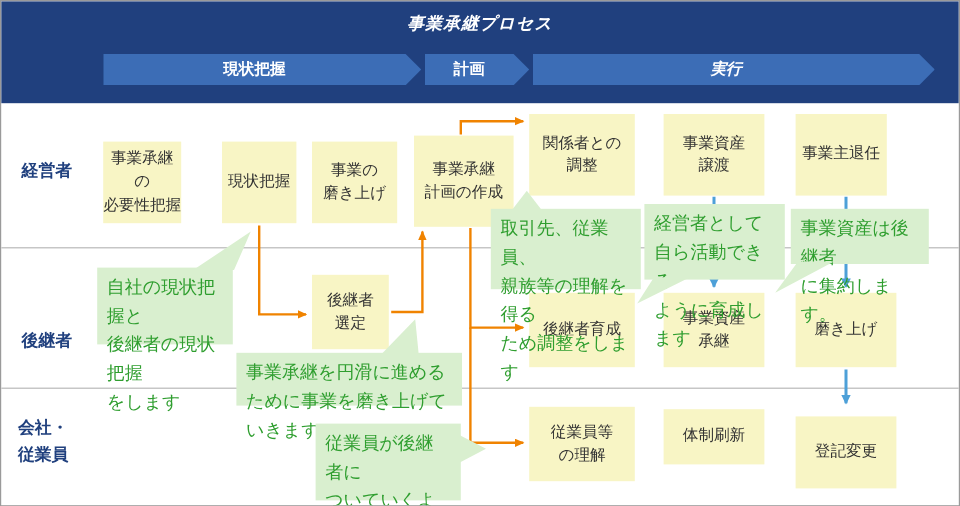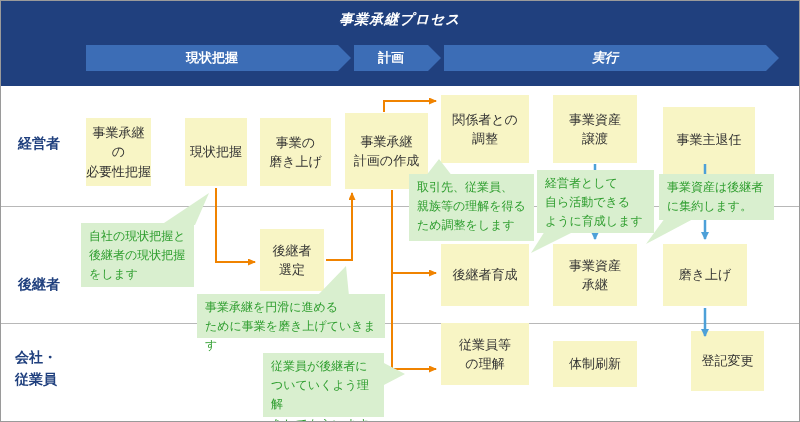--- a/index.html
+++ b/index.html
@@ -15,21 +15,21 @@
             font-size:13px; font-weight:bold; display:flex; align-items:center;
             justify-content:center; padding-right:13px;
             clip-path:polygon(0 0, calc(100% - 13px) 0, 100% 50%, calc(100% - 13px) 100%, 0 100%); }
   .lane-line { position:absolute; left:0; width:100%; height:1px; background:#b8b8b8; }
   .lane-label { position:absolute; color:var(--lane-label,#20407e); font-size:14px;
             font-weight:bold; white-space:pre-line; line-height:1.6; }
   .step { position:absolute; background:var(--step-bg,#f8f5c5); color:#333333;
           font-size:13px; line-height:1.5; display:flex; align-items:center;
           justify-content:center; text-align:center; white-space:pre-line; }
   .note { position:absolute; background:var(--note-bg,#d9efcf);
-          color:var(--note-text,#2f9e2f); font-size:12px; line-height:1.6;
+          color:var(--note-text,#2f9e2f); font-size:15px; line-height:1.6;
           padding:4px 8px; white-space:pre-line; }
   .overlay { position:absolute; left:0; top:0; pointer-events:none; }
   .fa { fill:none; stroke:var(--flow-arrow,#f08300); stroke-width:2; }
   .ta { fill:none; stroke:var(--transfer-arrow,#4da0d8); stroke-width:2.5; }
   .tail { fill:var(--note-bg,#d9efcf); }
 </style>
 </head>
 <body>
 
 <div class="canvas">
@@ -59,31 +59,31 @@
 必要性把握</div>
   <div class="step" style="left:184px;top:117px;width:62px;height:68px;">現状把握</div>
   <div class="step" style="left:259px;top:117px;width:71px;height:68px;">事業の
 磨き上げ</div>
   <div class="step" style="left:344px;top:112px;width:83px;height:76px;">事業承継
 計画の作成</div>
   <div class="step" style="left:440px;top:94px;width:88px;height:68px;">関係者との
 調整</div>
   <div class="step" style="left:552px;top:94px;width:84px;height:68px;">事業資産
 譲渡</div>
-  <div class="step" style="left:662px;top:106px;width:92px;height:68px;font-family:Liberation Mono, monospace;">事業主退任</div>
+  <div class="step" style="left:662px;top:94px;width:76px;height:68px;">事業主退任</div>
   <div class="step" style="left:259px;top:228px;width:64px;height:62px;">後継者
 選定</div>
   <div class="step" style="left:440px;top:243px;width:88px;height:62px;">後継者育成</div>
   <div class="step" style="left:552px;top:243px;width:84px;height:62px;">事業資産
 承継</div>
   <div class="step" style="left:662px;top:243px;width:84px;height:62px;">磨き上げ</div>
-  <div class="step" style="left:440px;top:322px;width:88px;height:62px;">従業員等
+  <div class="step" style="left:440px;top:338px;width:88px;height:62px;">従業員等
 の理解</div>
   <div class="step" style="left:552px;top:340px;width:84px;height:46px;">体制刷新</div>
-  <div class="step" style="left:662px;top:330px;width:73px;height:60px;margin-left:28px;">登記変更</div>
+  <div class="step" style="left:662px;top:346px;width:84px;height:60px;">登記変更</div>
 
   <svg class="overlay" width="800" height="422">
     <defs>
       <marker id="ahO" markerWidth="9" markerHeight="8" refX="7" refY="3.5" orient="auto" markerUnits="userSpaceOnUse">
         <path d="M0,0 L8,3.5 L0,7 Z" fill="#f08300"></path>
       </marker>
       <marker id="ahB" markerWidth="10" markerHeight="9" refX="7" refY="4" orient="auto" markerUnits="userSpaceOnUse">
         <path d="M0,0 L8,4 L0,8 Z" fill="#4da0d8"></path>
       </marker>
     </defs>

